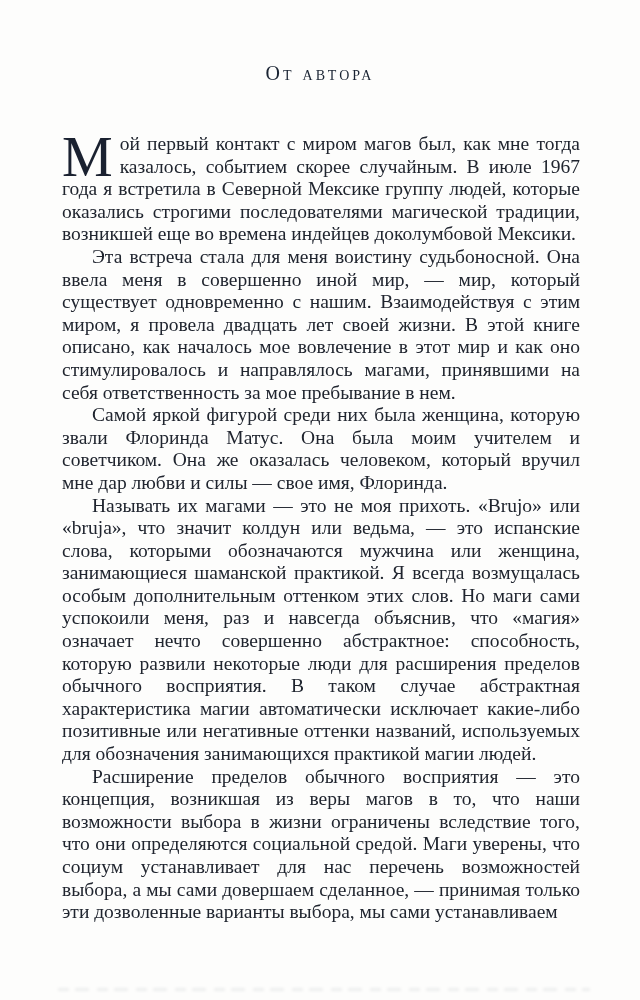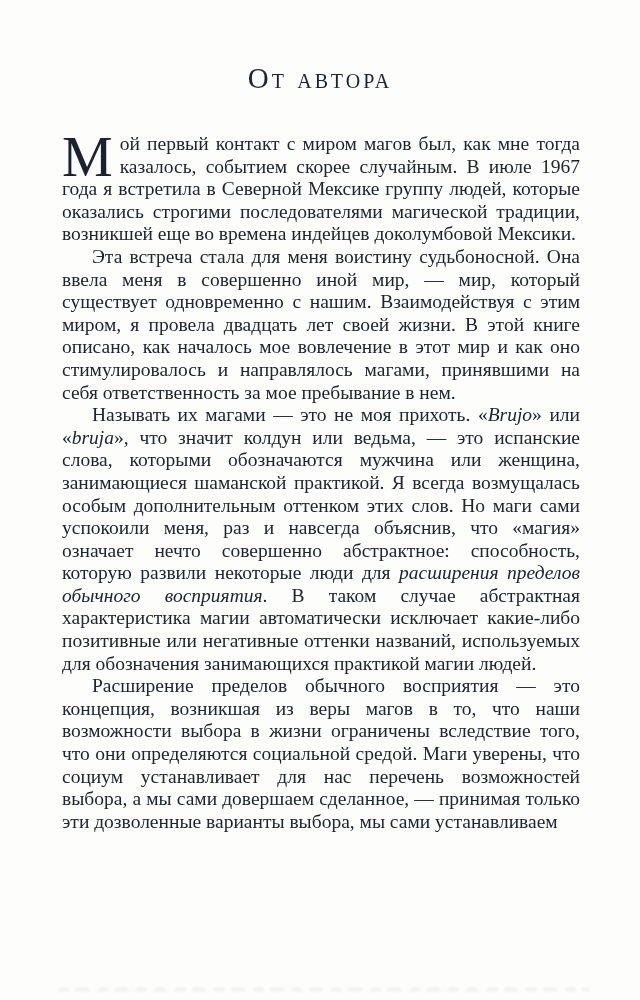--- a/index.html
+++ b/index.html
@@ -17,21 +17,21 @@
     font-family: "Liberation Serif", "DejaVu Serif", serif;
     color: #212630;
   }
   .chapter-title {
     position: absolute;
     top: 62px;
     left: 0;
     width: 100%;
     text-align: center;
     font-variant: small-caps;
-    font-size: 29px;
+    font-size: 20px;
     letter-spacing: 3px;
     color: #1a2433;
     font-weight: 400;
   }
   .text-body {
     position: absolute;
     top: 133px;
     left: 62px;
     width: 518px;
     font-size: 19.5px;
@@ -50,21 +50,20 @@
     text-indent: 30px;
   }
   .dropcap {
     float: left;
     font-size: 57px;
     line-height: 41px;
     padding: 3px 7px 0 0;
     color: #1a2130;
   }
   .em {
-    font-style: italic;
     margin-top: 24px;
   }
   
   .page-bleed {
     position: absolute;
     left: 58px;
     right: 50px;
     bottom: 2px;
     height: 16px;
     opacity: 0.08;
@@ -83,18 +82,19 @@
 </style>
 </head>
 <body>
 
 <div class="book-page">
   <div class="chapter-title">От автора</div>
 
   <div class="text-body">
       <p class="para"><span class="dropcap">М</span><span>ой первый контакт с миром магов был, как мне тогда казалось, событием скорее случайным. В июле 1967 года я встретила в Северной Мексике группу людей, которые оказались строгими последователями магической традиции, возникшей еще во времена индейцев доколумбовой Мексики.</span></p>
       <p class="para indent"><span>Эта встреча стала для меня воистину судьбоносной. Она ввела меня в совершенно иной мир, — мир, который существует одновременно с нашим. Взаимодействуя с этим миром, я провела двадцать лет своей жизни. В этой книге описано, как началось мое вовлечение в этот мир и как оно стимулировалось и направлялось магами, принявшими на себя ответственность за мое пребывание в нем.</span></p>
+      <p class="para indent"><span>Самой яркой фигурой среди них была женщина, которую звали Флоринда Матус. Она была моим учителем и советчиком. Она же оказалась человеком, который вручил мне дар любви и силы — свое имя, Флоринда.</span></p>
       <p class="para indent"><span>Называть их магами — это не моя прихоть. «</span><span class="em">Brujo</span><span>» или «</span><span class="em">bruja</span><span>», что значит колдун или ведьма, — это испанские слова, которыми обозначаются мужчина или женщина, занимающиеся шаманской практикой. Я всегда возмущалась особым дополнительным оттенком этих слов. Но маги сами успокоили меня, раз и навсегда объяснив, что «магия» означает нечто совершенно абстрактное: способность, которую развили некоторые люди для </span><span class="em">расширения пределов обычного восприятия</span><span>. В таком случае абстрактная характеристика магии автоматически исключает какие-либо позитивные или негативные оттенки названий, используемых для обозначения занимающихся практикой магии людей.</span></p>
       <p class="para indent"><span>Расширение пределов обычного восприятия — это концепция, возникшая из веры магов в то, что наши возможности выбора в жизни ограничены вследствие того, что они определяются социальной средой. Маги уверены, что социум устанавливает для нас перечень возможностей выбора, а мы сами довершаем сделанное, — принимая только эти дозволенные варианты выбора, мы сами устанавливаем</span></p>
     </div>
 
   <div class="page-bleed"></div>
 </div>
 
 </body></html>

